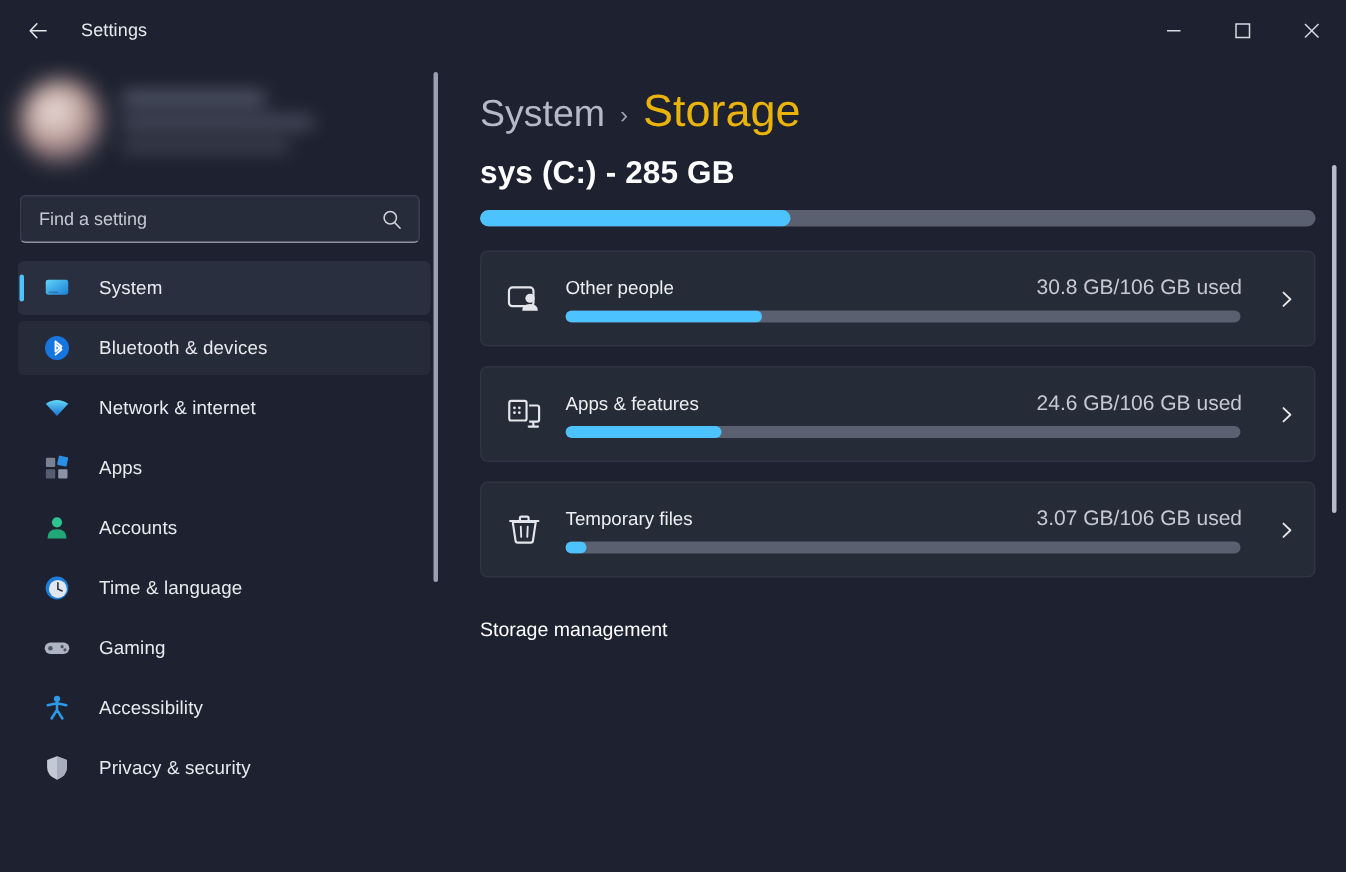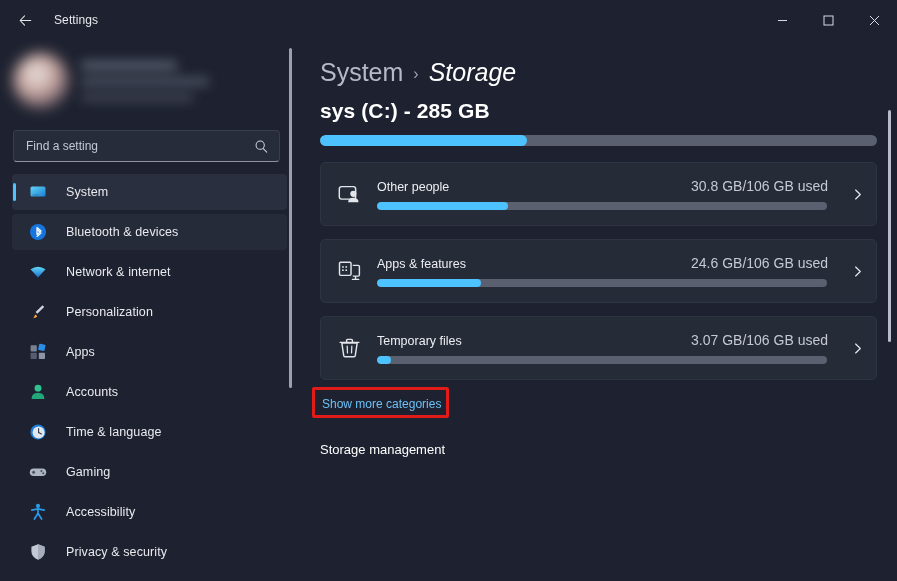--- a/index.html
+++ b/index.html
@@ -112,21 +112,21 @@
 
   
   .main {
     flex: 1; position: relative; background: #1e2230;
     overflow: hidden;
     padding: 0 0 0 21px;
   }
   .breadcrumb { display: flex; align-items: baseline; gap: 10px; margin-top: 18px; }
   .bc-parent { font-size: 25px; color: #b6bac6; font-weight: 400; }
   .bc-sep { font-size: 16px; color: #9da2b0; position: relative; top: -2px; }
-  .bc-current { font-size: 25px; color: #ffffff; font-weight: 400; font-style: italic; }
+  .bc-current { font-size: 30px; color: #eab308; font-weight: 400; }
 
   .drive-title { font-size: 21px; color: #ffffff; font-weight: 700; margin-top: 12px; letter-spacing: .1px; }
 
   .drive-bar {
     width: 557px; height: 11px; border-radius: 6px;
     background: #5b6070; margin-top: 12px; overflow: hidden;
   }
   .drive-bar .fill { height: 11px; border-radius: 6px; background: #4cc2ff; }
   .drive-legend {
     width: 557px; display: flex; justify-content: space-between;
@@ -269,31 +269,20 @@
                 <stop offset="0" stop-color="#62d8f5"></stop>
                     <stop offset="1" stop-color="#1a6fd0"></stop>
               </linearGradient>
                 </defs>
               <path d="M2.5 7.2 Q10 2.2 17.5 7.2 L10 15.4 Z" fill="url(#gWifi)"></path>
             </svg>
           </div>
           <div class="nav-label">Network &amp; internet</div>
         </div>
 
-        <div class="nav-item">
-
-          <div class="nav-ico">
-            <svg width="20" height="20" viewBox="0 0 20 20">
-              <path d="M16.5 3.2 L9.6 10.1 L11.3 11.8 L18.2 4.9 Z" fill="#cfd4e0" transform="translate(-2,0)"></path>
-              <path d="M7.2 12.4 L9.2 14.4 L5.2 16.6 Z" fill="#f08a21"></path>
-              <path d="M7.2 12.4 L9.2 14.4 L6.6 15.9 Z" fill="#fbb03b"></path>
-            </svg>
-          </div>
-          <div class="nav-label">Personalization</div>
-        </div>
 
         <div class="nav-item">
 
           <div class="nav-ico">
             <svg width="20" height="20" viewBox="0 0 20 20">
               <rect x="2.6" y="3.2" width="6.2" height="6.2" rx=".7" fill="#7a8193"></rect>
               <rect x="10.6" y="2.2" width="6.4" height="6.4" rx=".7" fill="#2b8fe8" transform="rotate(12 13.8 5.4)"></rect>
               <rect x="2.6" y="10.8" width="6.2" height="6.2" rx=".7" fill="#565d70"></rect>
               <rect x="10.8" y="10.8" width="6.2" height="6.2" rx=".7" fill="#8d94a6"></rect>
             </svg>
@@ -458,24 +447,20 @@
           <div class="card-chev">
             <svg width="13" height="13" viewBox="0 0 14 14">
               <path d="M5 2.2 L10 7 L5 11.8" fill="none" stroke="#e6e8ee" stroke-width="1.3" stroke-linecap="round" stroke-linejoin="round"></path>
             </svg>
           </div>
         </div>
 
 
       </div>
 
-      <div class="show-more-wrap">
-        <span class="show-more">Show more categories</span>
-        <div class="highlight-box"></div>
-      </div>
 
       <div class="section-head">Storage management</div>
 
       <div class="main-sb"></div>
     </div>
 
   </div>
 </div>
 
 </body></html>

